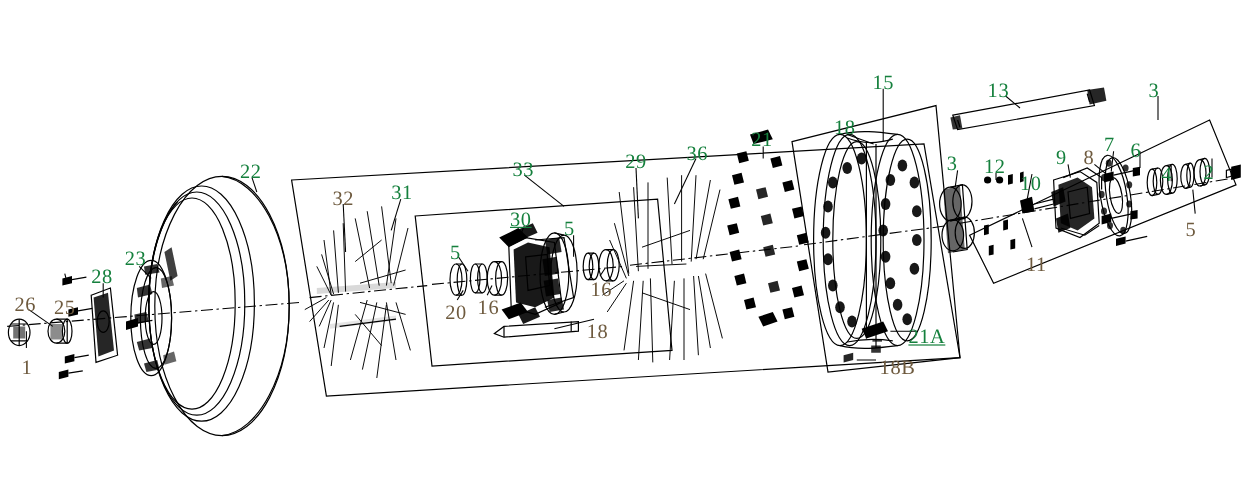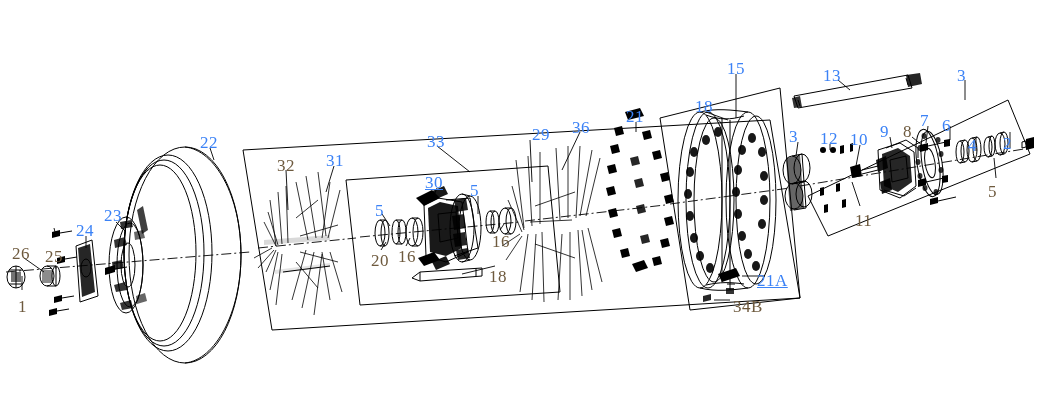--- a/index.html
+++ b/index.html
@@ -28,21 +28,21 @@
     position: absolute;
     font-family: "Liberation Serif", serif;
     font-size: 17px;
     color: #3b4a5c;
     letter-spacing: 0.5px;
     white-space: nowrap;
     line-height: 1;
     user-select: none;
   }
   .callout.warm { color: #6e5a3e; }
-  .callout.blue { color: #3b82f6; }
+  .callout.blue { color: #15803d; }
 </style>
 </head>
 <body>
 
 <div id="diagram-root">
 
   <svg id="diagram-svg" viewBox="0 0 1037 406" xmlns="http://www.w3.org/2000/svg">
     <defs>
       <style>
         .ln  { stroke:#000; stroke-width:1; fill:none; }
@@ -405,41 +405,41 @@
 
   <div class="callout warm" style="left:18px;  top:298px;">1</div>
   <div class="callout blue" style="left:1003px;top:135px;">2</div>
   <div class="callout blue" style="left:957px; top:67px;">3</div>
   <div class="callout blue" style="left:968px; top:137px;">4</div>
   <div class="callout warm" style="left:988px; top:183px;">5</div>
   <div class="callout blue" style="left:942px; top:117px;">6</div>
   <div class="callout blue" style="left:920px; top:112px;">7</div>
   <div class="callout warm" style="left:903px; top:123px;">8</div>
   <div class="callout blue" style="left:880px; top:123px;">9</div>
-  <div class="callout blue" style="left:850px; top:131px;">10</div>
+  <div class="callout blue" style="left:850px; top:144px;">10</div>
   <div class="callout warm" style="left:855px; top:212px;">11</div>
   <div class="callout blue" style="left:820px; top:130px;">12</div>
   <div class="callout blue" style="left:823px; top:67px;">13</div>
   <div class="callout blue" style="left:789px; top:128px;">3</div>
   <div class="callout blue" style="left:727px; top:60px;">15</div>
   <div class="callout warm" style="left:398px; top:248px;">16</div>
   <div class="callout warm" style="left:492px; top:233px;">16</div>
   <div class="callout blue" style="left:470px; top:182px;">5</div>
   <div class="callout blue" style="left:695px; top:98px;">18</div>
   <div class="callout warm" style="left:489px; top:268px;">18</div>
   <div class="callout warm" style="left:371px; top:252px;">20</div>
   <div class="callout blue" style="left:757px; top:272px;text-decoration:underline;">21A</div>
-  <div class="callout warm" style="left:733px; top:298px;">34B</div>
+  <div class="callout warm" style="left:733px; top:298px;">18B</div>
   <div class="callout blue" style="left:200px; top:134px;">22</div>
   <div class="callout blue" style="left:104px; top:207px;">23</div>
-  <div class="callout blue" style="left:76px;  top:222px;">24</div>
+  <div class="callout blue" style="left:76px;  top:222px;">28</div>
   <div class="callout warm" style="left:45px;  top:215px;margin-top:33px;">25</div>
   <div class="callout warm" style="left:12px;  top:245px;">26</div>
   <div class="callout blue" style="left:626px; top:108px;">21</div>
   <div class="callout blue" style="left:572px; top:119px;">36</div>
-  <div class="callout blue" style="left:521px; top:126px;margin-left:11px;">29</div>
+  <div class="callout blue" style="left:521px; top:126px;">29</div>
   <div class="callout blue" style="left:425px; top:174px;text-decoration:underline;">30</div>
   <div class="callout blue" style="left:326px; top:152px;">31</div>
   <div class="callout warm" style="left:277px; top:157px;">32</div>
   <div class="callout blue" style="left:427px; top:133px;">33</div>
   <div class="callout blue" style="left:375px; top:202px;">5</div>
 
 </div>
 
 </body></html>

